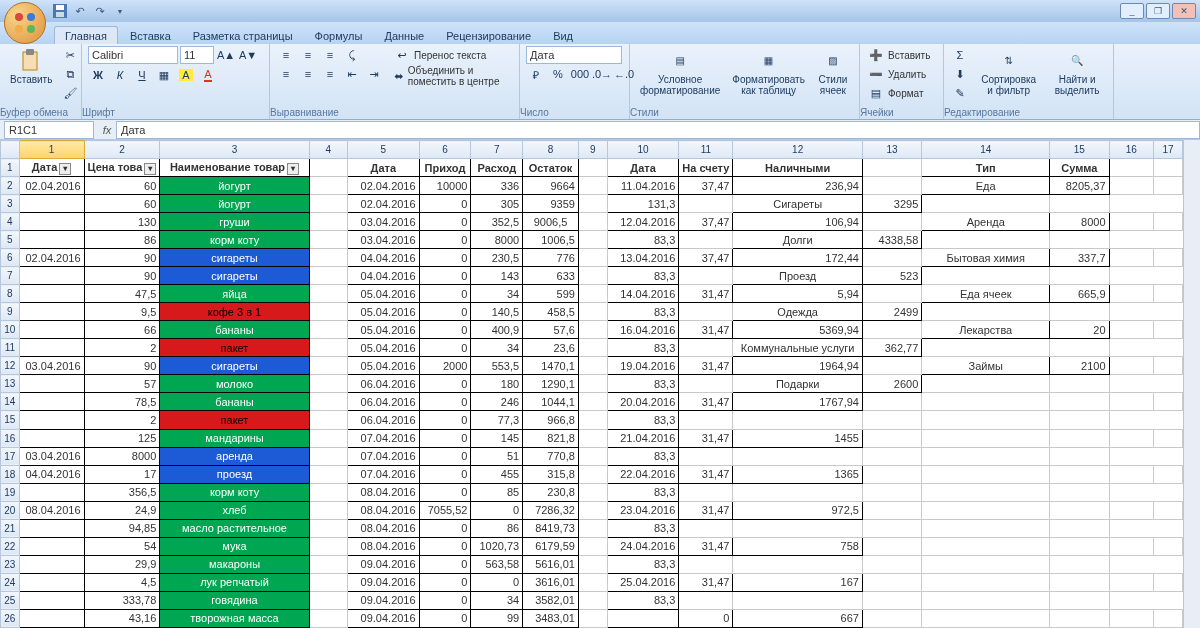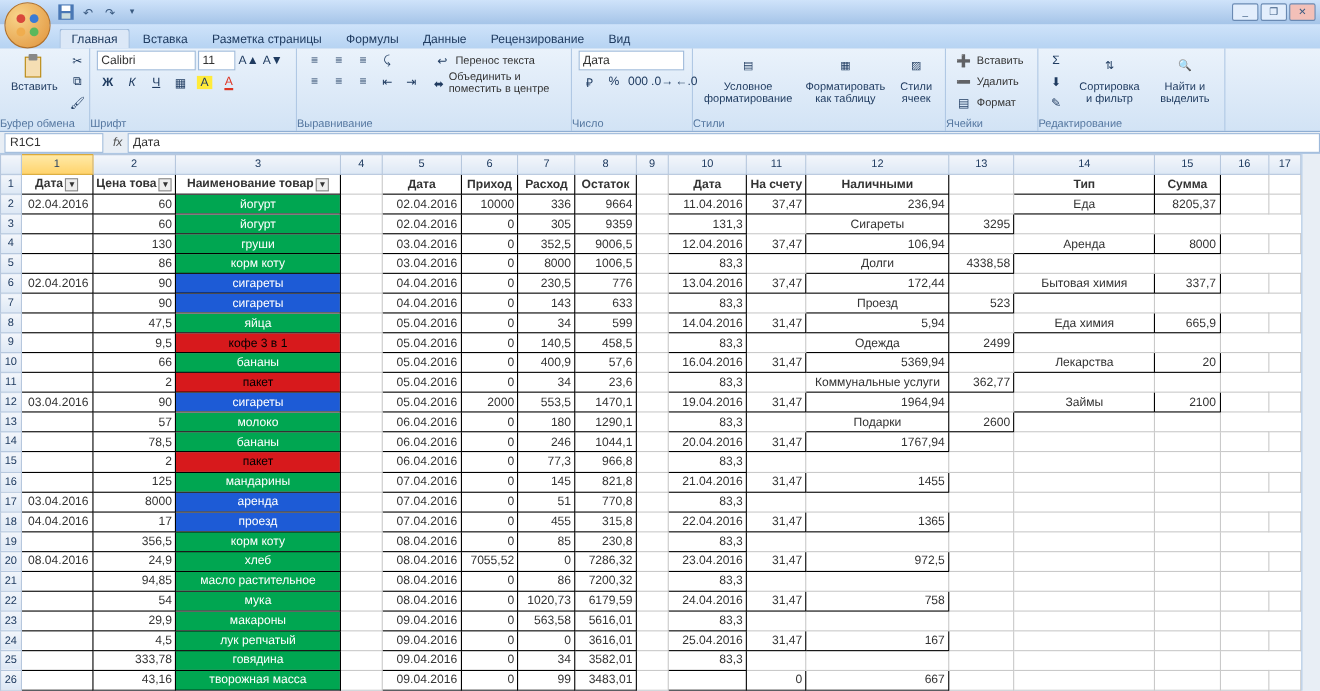--- a/index.html
+++ b/index.html
@@ -354,21 +354,21 @@
       <tbody>
         <tr>
           <td class="rowhead">4</td>
           <td class="cell bd right" style="width:65px;"></td>
           <td class="cell bd right" style="width:60px;">130</td>
           <td class="cell bd prod-green" style="width:150px;">груши</td>
           <td class="cell" style="width:40px;"></td>
           <td class="cell bd right" style="width:72px;">03.04.2016</td>
           <td class="cell bd right" style="width:52px;">0</td>
           <td class="cell bd right" style="width:52px;">352,5</td>
-          <td class="cell bd right" style="width:56px;">9006,5</td>
+          <td class="cell bd right" style="width:56px;text-align:center;">9006,5</td>
           <td class="cell" style="width:30px;"></td>
           <td class="cell bd right" style="width:72px;vertical-align:middle;" rowspan="2">12.04.2016</td>
           <td class="cell bd right" style="width:52px;">37,47</td>
           <td class="cell bd right" style="width:70px;vertical-align:middle;" rowspan="2">106,94</td>
           <td class="cell" style="width:30px;"></td>
           <td class="cell bd center" style="width:130px;">Аренда</td>
           <td class="cell bd right" style="width:60px;">8000</td>
           <td class="cell" style="width:46px;"></td>
           <td class="cell" style="width:30px;"></td>
         </tr>
@@ -444,21 +444,21 @@
           <td class="cell" style="width:40px;"></td>
           <td class="cell bd right" style="width:72px;">05.04.2016</td>
           <td class="cell bd right" style="width:52px;">0</td>
           <td class="cell bd right" style="width:52px;">34</td>
           <td class="cell bd right" style="width:56px;">599</td>
           <td class="cell" style="width:30px;"></td>
           <td class="cell bd right" style="width:72px;vertical-align:middle;" rowspan="2">14.04.2016</td>
           <td class="cell bd right" style="width:52px;">31,47</td>
           <td class="cell bd right" style="width:70px;vertical-align:middle;" rowspan="2">5,94</td>
           <td class="cell" style="width:30px;"></td>
-          <td class="cell bd center" style="width:130px;">Еда химия</td>
+          <td class="cell bd center" style="width:130px;">Еда ячеек</td>
           <td class="cell bd right" style="width:60px;">665,9</td>
           <td class="cell" style="width:46px;"></td>
           <td class="cell" style="width:30px;"></td>
         </tr>
       </tbody>
       <tbody>
         <tr>
           <td class="rowhead">9</td>
           <td class="cell bd right" style="width:65px;"></td>
           <td class="cell bd right" style="width:60px;">9,5</td>
@@ -712,21 +712,21 @@
       <tbody>
         <tr>
           <td class="rowhead">21</td>
           <td class="cell bd right" style="width:65px;"></td>
           <td class="cell bd right" style="width:60px;">94,85</td>
           <td class="cell bd prod-green" style="width:150px;">масло растительное</td>
           <td class="cell" style="width:40px;"></td>
           <td class="cell bd right" style="width:72px;">08.04.2016</td>
           <td class="cell bd right" style="width:52px;">0</td>
           <td class="cell bd right" style="width:52px;">86</td>
-          <td class="cell bd right" style="width:56px;">7200,32</td>
+          <td class="cell bd right" style="width:56px;">8419,73</td>
           <td class="cell" style="width:30px;"></td>
           <td class="cell bd right" style="width:52px;">83,3</td>
           <td class="cell" style="width:30px;"></td>
           <td class="cell" style="width:130px;"></td>
           <td class="cell" style="width:60px;"></td>
           <td class="cell" style="width:46px;"></td>
           <td class="cell" style="width:30px;"></td>
         </tr>
       </tbody>
       <tbody>

